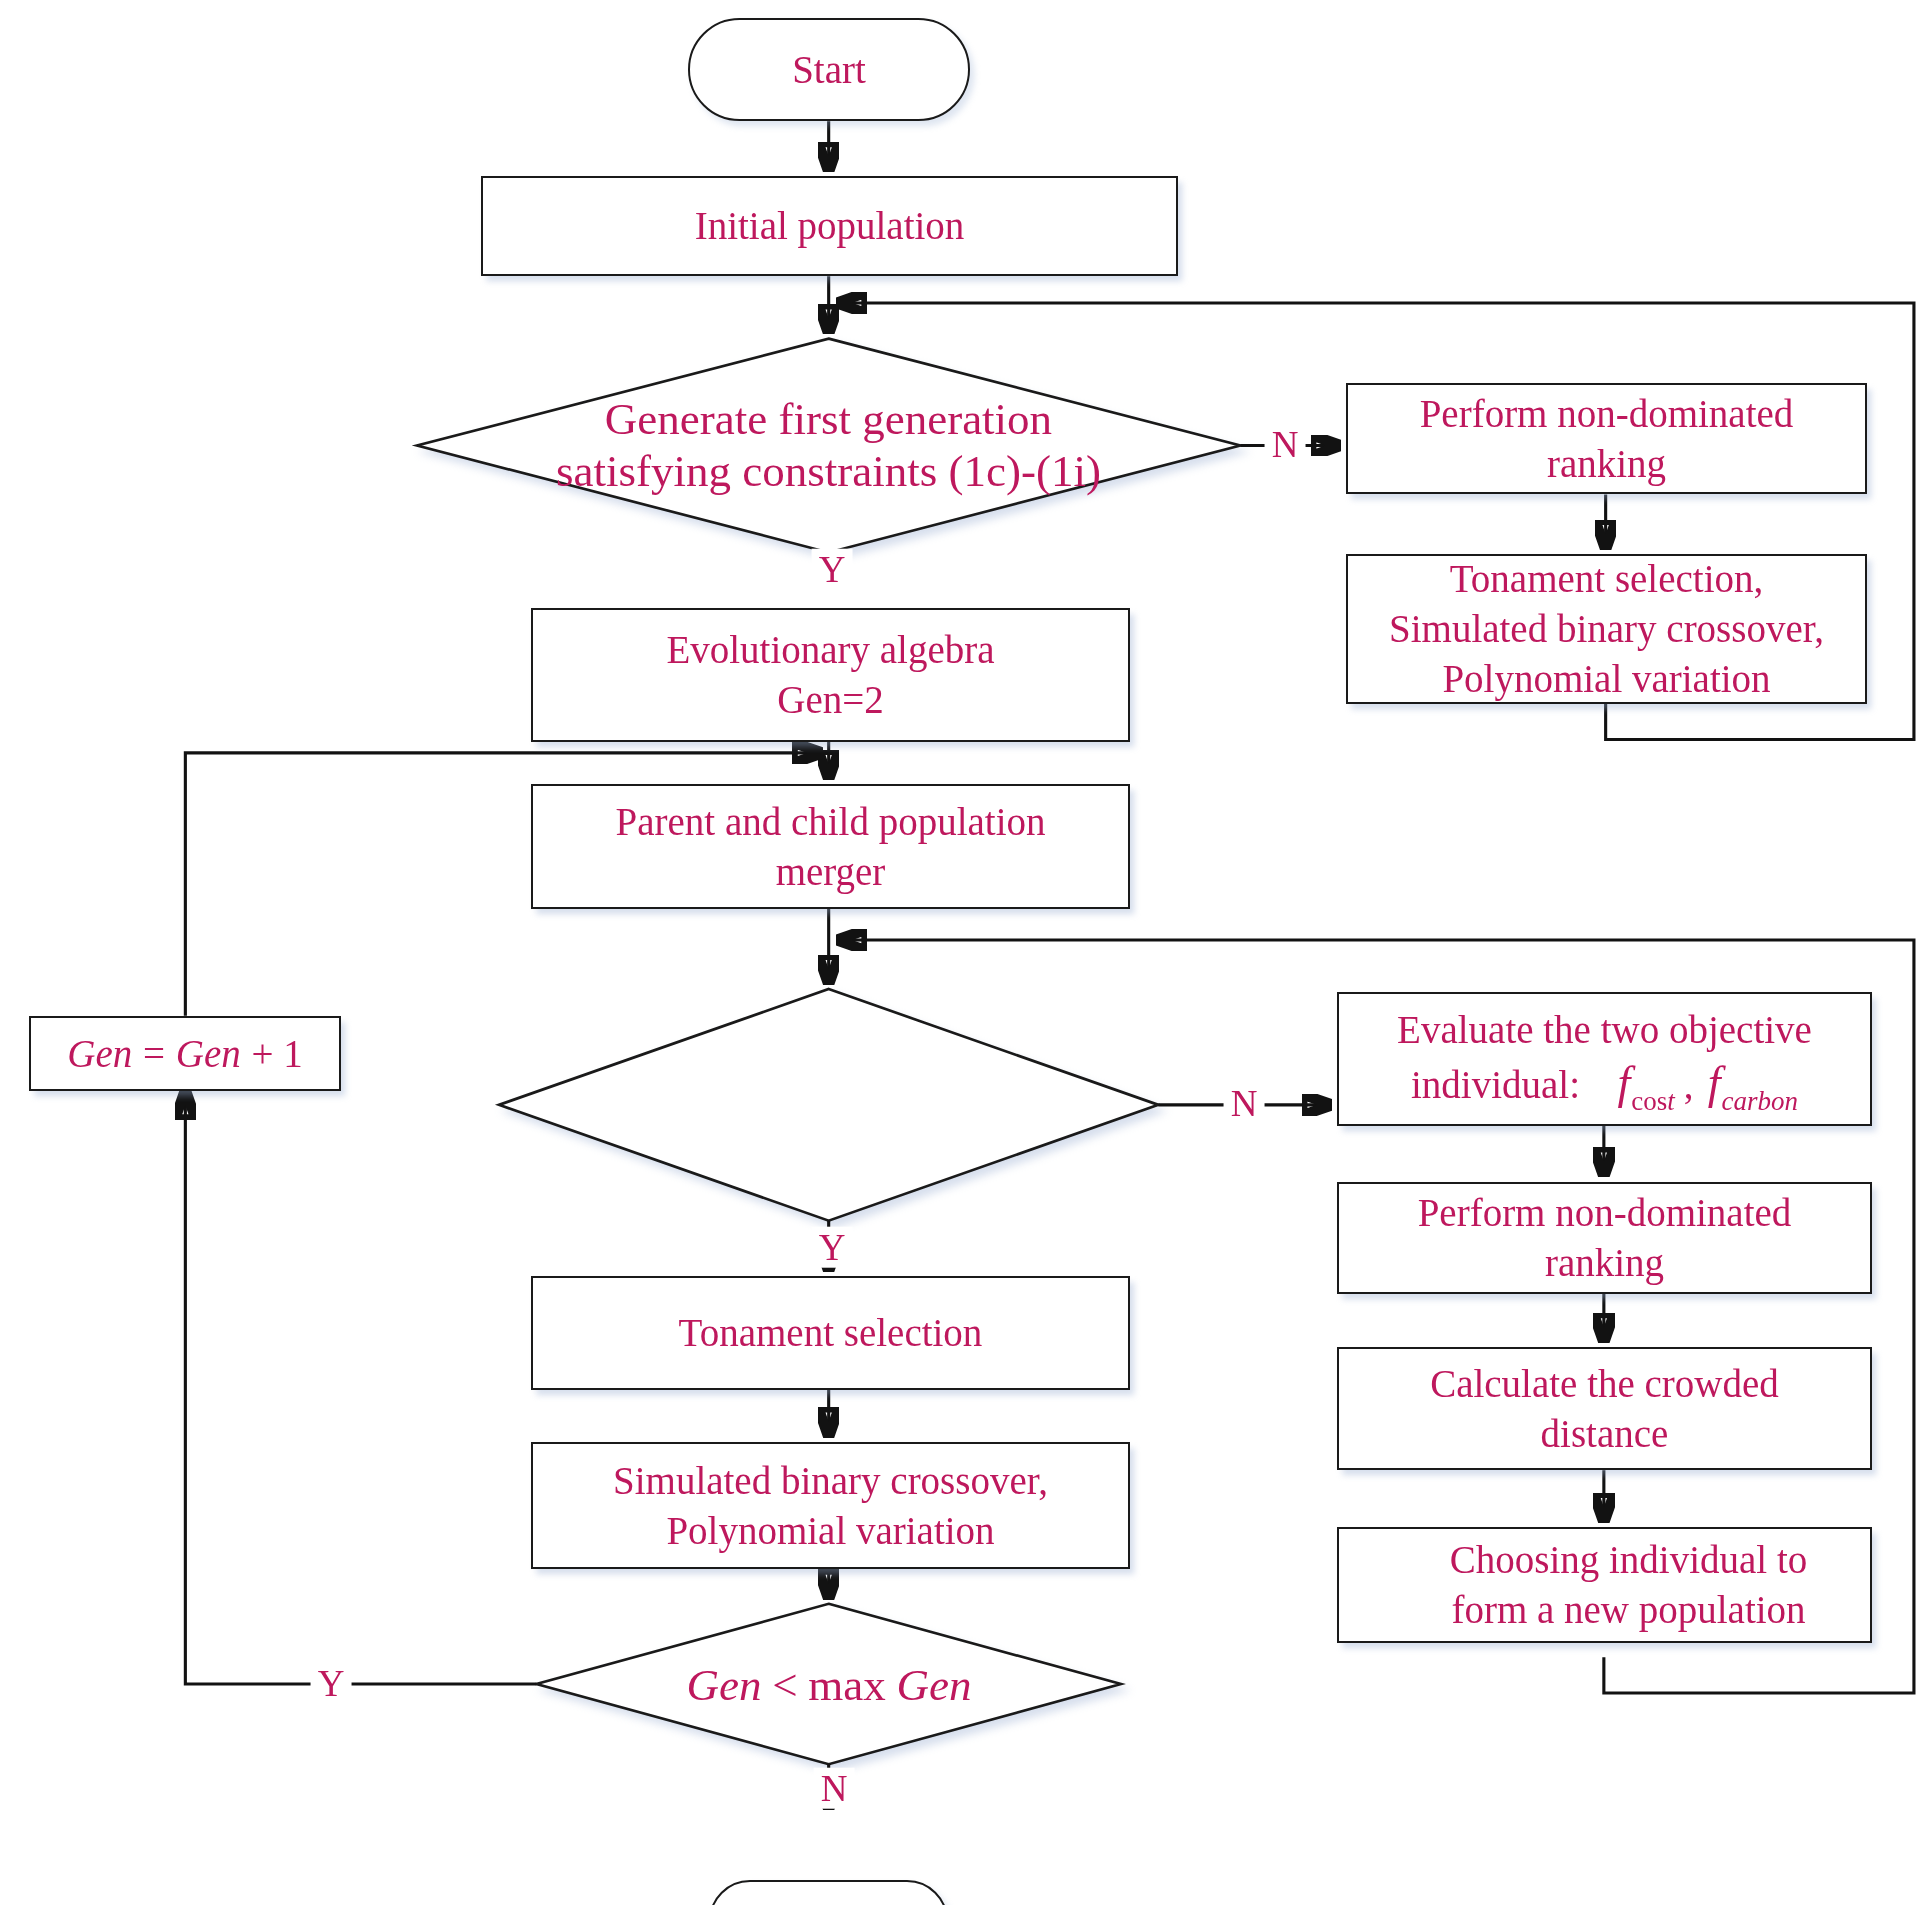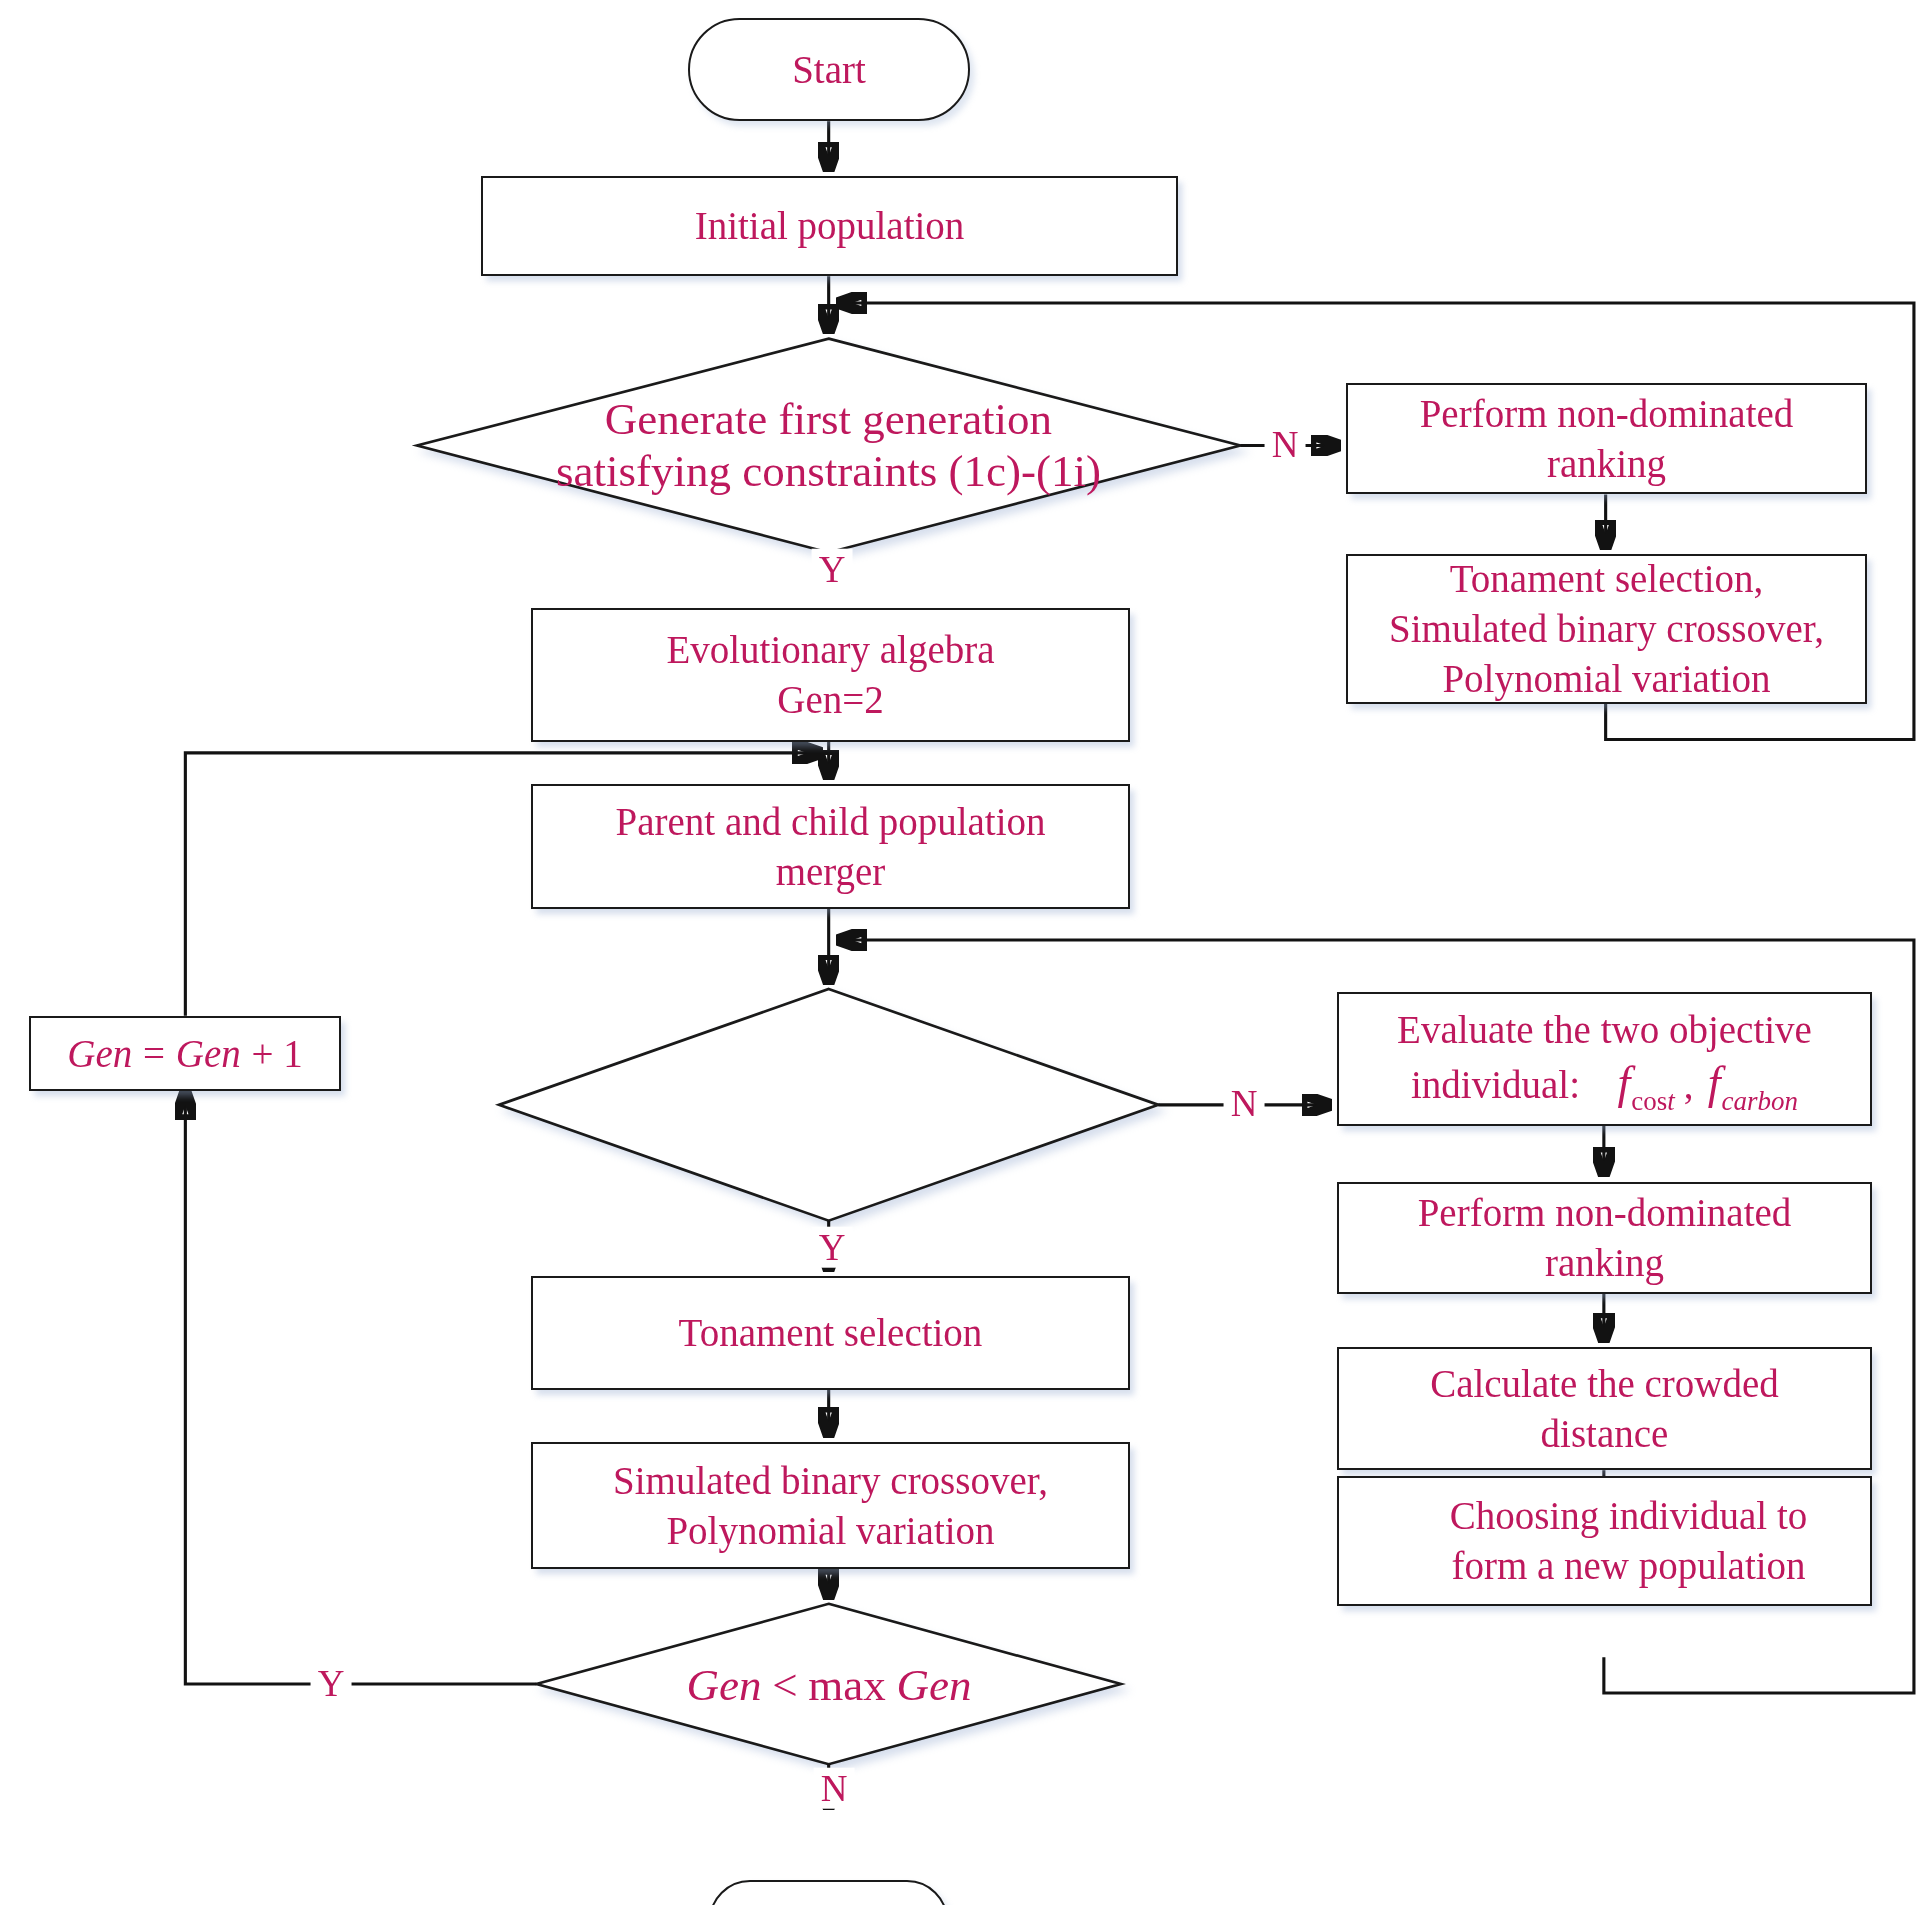--- a/index.html
+++ b/index.html
@@ -123,21 +123,21 @@
       <span><span class="fsym">f</span><span class="sub"><span class="it">carbon</span></span></span>
     </div>
   </div>
 
   <div class="node" style="left:1337px; top:1182px; width:535px; height:112px;">Perform non-dominated
 ranking</div>
 
   <div class="node" style="left:1337px; top:1347px; width:535px; height:123px;">Calculate the crowded
 distance</div>
 
-  <div class="node" style="left:1337px; top:1476px; width:535px; height:130px;padding-left:48px;">Choosing individual to
+  <div class="node" style="left:1337px; top:1527px; width:535px; height:116px;padding-left:48px;">Choosing individual to
 form a new population</div>
 
   <div class="node" style="left:531px; top:1276px; width:599px; height:114px;">Tonament selection</div>
 
   <div class="node" style="left:531px; top:1442px; width:599px; height:127px;">Simulated binary crossover,
 Polynomial variation</div>
 
   <div class="node" style="left:29px; top:1016px; width:312px; height:75px;">
     <span class="math">
       <span class="it">Gen</span>

